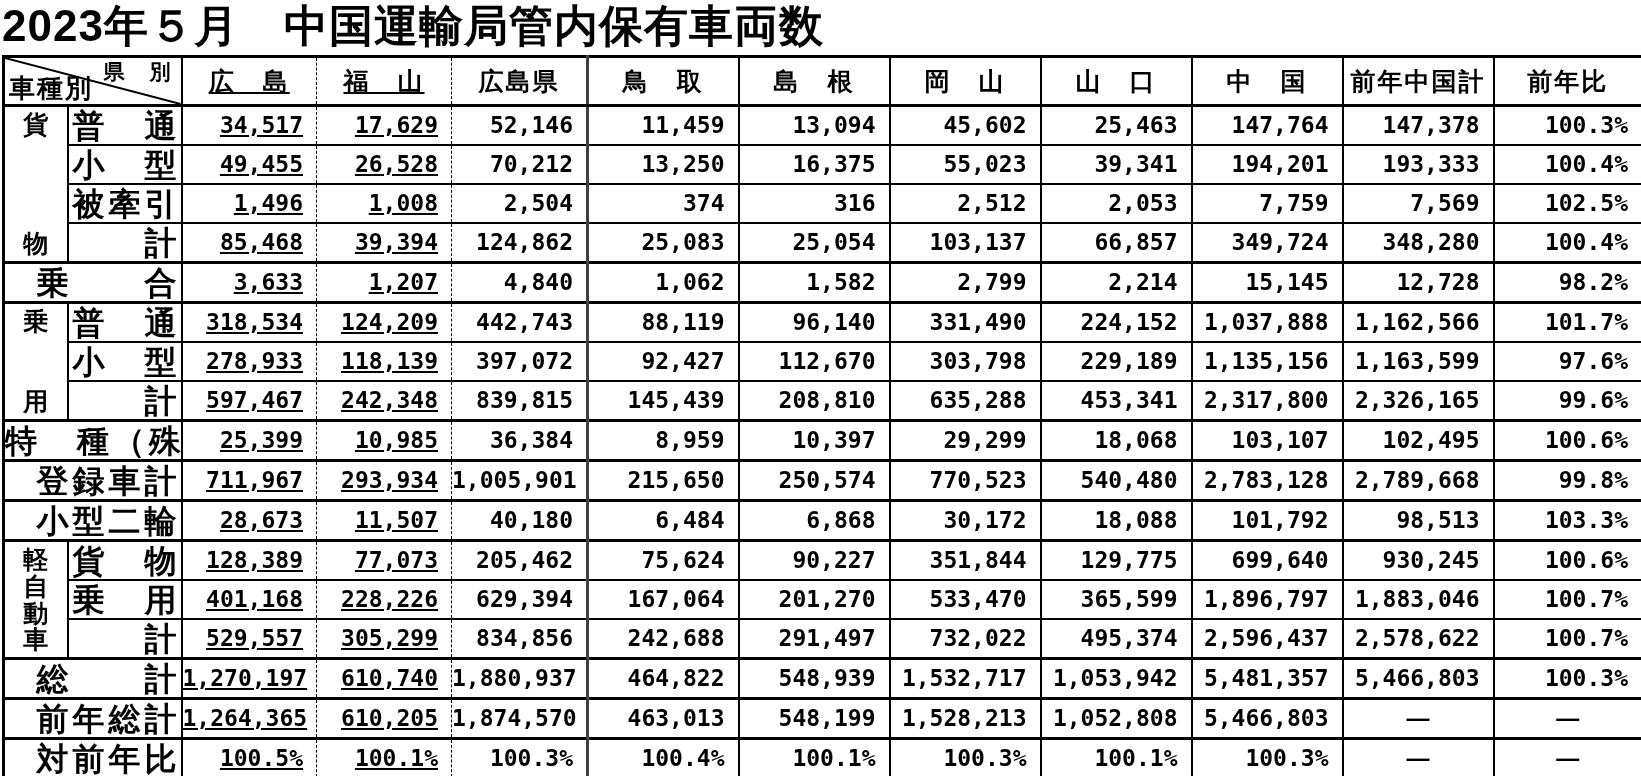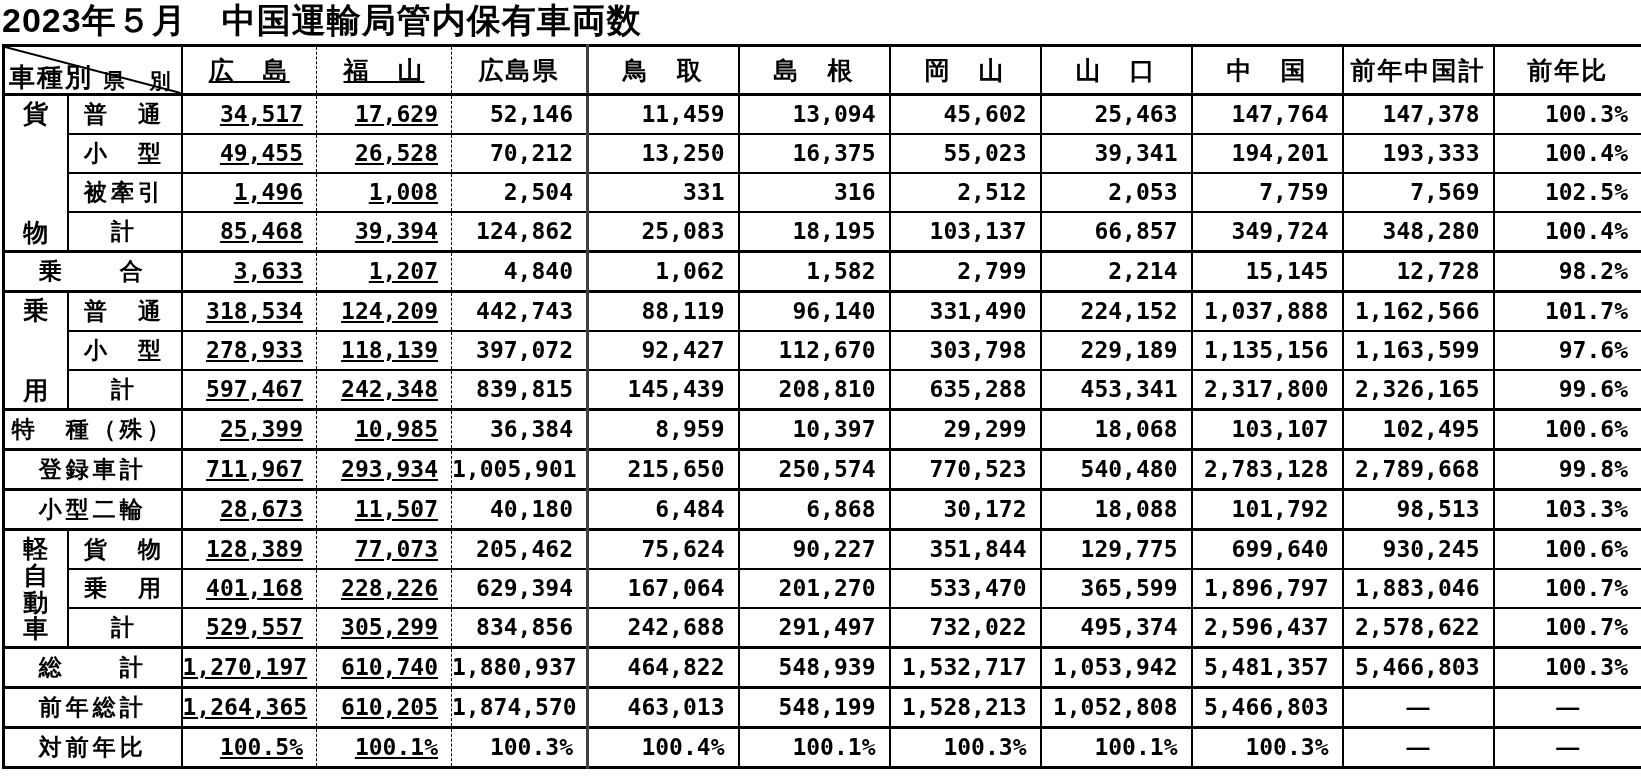--- a/index.html
+++ b/index.html
@@ -3,46 +3,46 @@
 <meta charset="utf-8">
 <style>
   html,body{margin:0;padding:0;background:#fff;}
   body{
     width:1641px;height:776px;overflow:hidden;
     font-family:"Liberation Sans",sans-serif;
     color:#000;
   }
   .page{padding:2px 0 0 2px;}
   .title{
-    font-size:34px;font-weight:bold;letter-spacing:1px;
+    font-size:44px;font-weight:bold;letter-spacing:1px;
     margin:0 0 5px 0;line-height:1.1;
   }
   table.stats{
     border-collapse:collapse;table-layout:fixed;
     width:1637px;border:3px solid #000;
   }
   th,td{
     border-top:2px solid #000;border-right:2px solid #000;
     padding:0;line-height:1;overflow:hidden;white-space:nowrap;
   }
   thead th{height:46px;border-top:none;border-bottom:3px solid #000;
     font-size:25px;font-weight:bold;letter-spacing:2px;text-align:center;}
   tbody td{height:37px;}
   tr.thick td{border-top:3px solid #000;}
   td.dash-r,th.dash-r{border-right:1px dashed #000;text-decoration:underline;}
   td.thick-r,th.thick-r{border-right:3px solid #404040;}
   .corner{position:relative;padding:0;}
-  .corner .tr-lbl{position:absolute;top:3px;right:8px;font-size:21px;font-weight:bold;margin-top:20px;}
+  .corner .tr-lbl{position:absolute;top:3px;right:8px;font-size:21px;font-weight:bold;}
   .corner .bl-lbl{position:absolute;bottom:3px;left:4px;font-size:26px;font-weight:bold;}
   .corner svg{position:absolute;top:0;left:0;width:100%;height:100%;}
   td.group-cell{font-weight:bold;font-size:25px;text-align:center;vertical-align:top;}
   .vstack{display:flex;flex-direction:column;justify-content:space-between;
     align-items:center;height:100%;box-sizing:border-box;padding:5px 0;}
   td.sub-label,td.full-label{
-    font-size:23px;font-weight:bold;text-align:center;letter-spacing:4px;
+    font-size:32px;font-weight:bold;text-align:right;letter-spacing:4px;
   }
   td.num{
     font-family:"DejaVu Sans Mono",monospace;font-weight:bold;font-size:23px;
     text-align:right;padding-right:13px;
   }
   td.num.dash-val{text-align:center;padding-right:0;font-family:"Liberation Sans",sans-serif;}
 </style>
 </head>
 <body>
 
@@ -116,35 +116,35 @@
           <td class="num">39,341</td>
           <td class="num">194,201</td>
           <td class="num">193,333</td>
           <td class="num">100.4%</td>
         </tr>
         <tr>
           <td class="sub-label">被牽引</td>
           <td class="num dash-r">1,496</td>
           <td class="num dash-r">1,008</td>
           <td class="num thick-r">2,504</td>
-          <td class="num">331</td>
+          <td class="num">374</td>
           <td class="num">316</td>
           <td class="num">2,512</td>
           <td class="num">2,053</td>
           <td class="num">7,759</td>
           <td class="num">7,569</td>
           <td class="num">102.5%</td>
         </tr>
         <tr>
           <td class="sub-label">計</td>
           <td class="num dash-r">85,468</td>
           <td class="num dash-r">39,394</td>
           <td class="num thick-r">124,862</td>
           <td class="num">25,083</td>
-          <td class="num">18,195</td>
+          <td class="num">25,054</td>
           <td class="num">103,137</td>
           <td class="num">66,857</td>
           <td class="num">349,724</td>
           <td class="num">348,280</td>
           <td class="num">100.4%</td>
         </tr>
         <tr class="thick">
           <td colspan="2" class="full-label">乗　　合</td>
           <td class="num dash-r">3,633</td>
           <td class="num dash-r">1,207</td>

